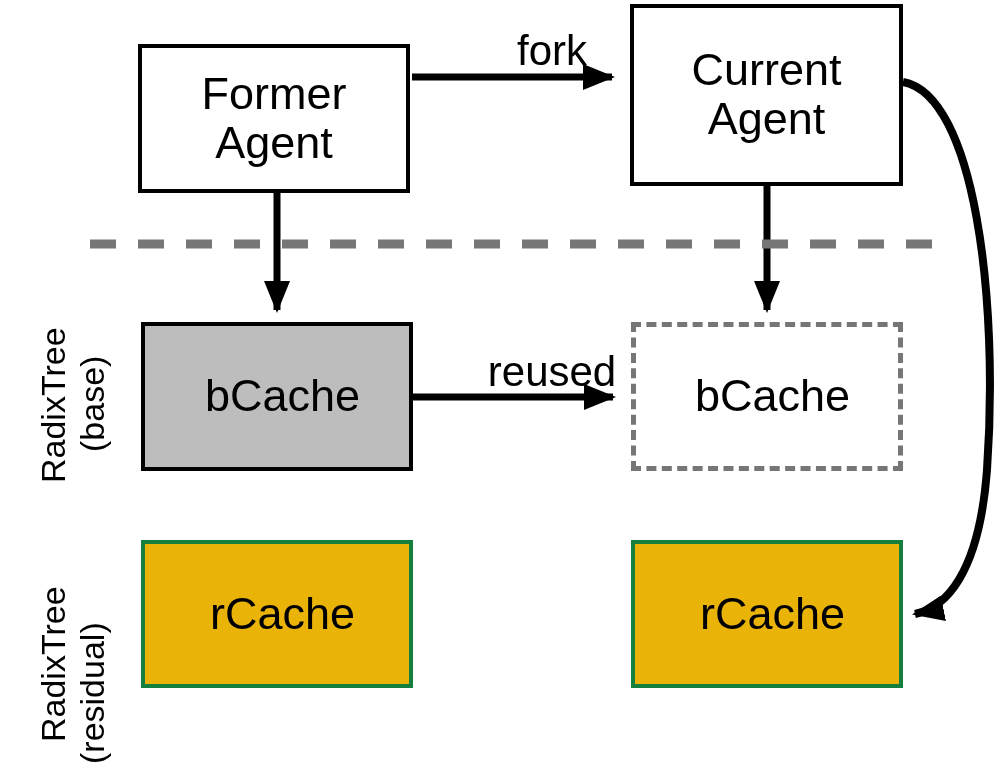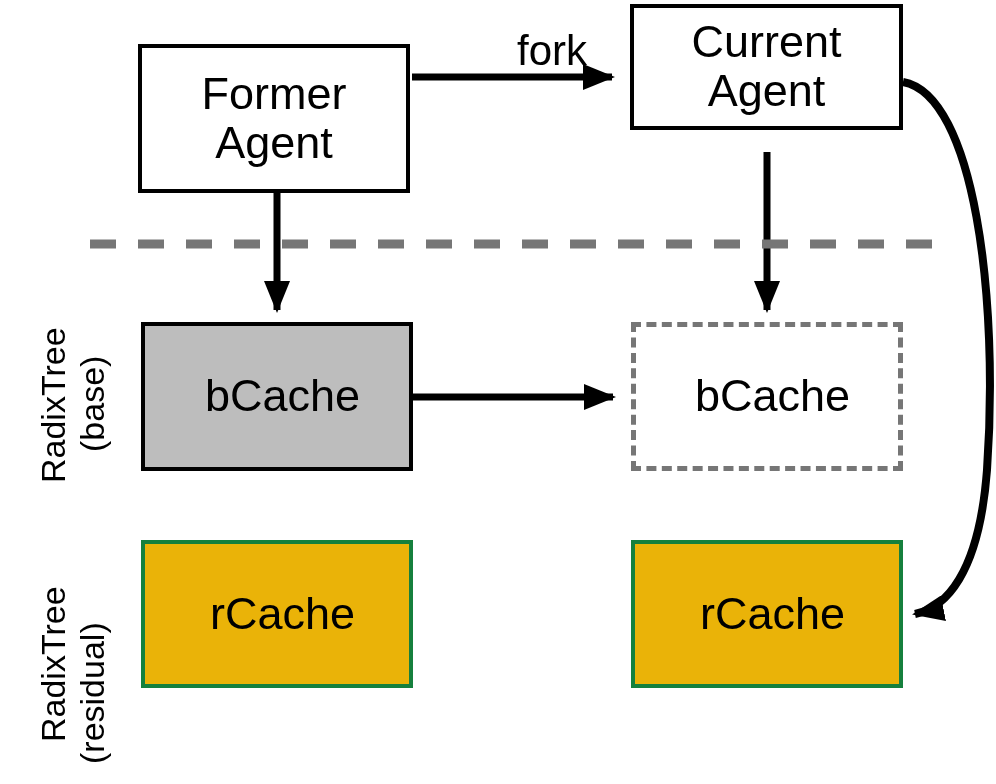--- a/index.html
+++ b/index.html
@@ -109,35 +109,36 @@
     <line x1="90" y1="244" x2="932" y2="244" stroke="#767676" stroke-width="9" stroke-dasharray="26 22"></line>
 
     <path d="M 903 82 C 975 95, 999 300, 987 470 C 979 575, 945 608, 915 614" fill="none" stroke="#000000" stroke-width="8" marker-end="url(#arrowhead-big)"></path>
   </svg>
 
   <div class="node-box node-solid agent-label" style="left:138px; top:4px; width:272px; height:149px;margin-top:40px;">
     <span>Former
 Agent</span>
   </div>
 
-  <div class="node-box node-solid agent-label" style="left:630px; top:4px; width:273px; height:126px;">
+  <div class="node-box node-solid agent-label" style="left:630px; top:4px; width:273px; height:182px;">
     <span>Current
 Agent</span>
   </div>
 
   <div class="edge-label" style="left:413px; top:27px; width:200px;">fork</div>
 
   <div class="node-box node-gray cache-label" style="left:141px; top:322px; width:272px; height:149px;">
     <span>bCache</span>
   </div>
 
   <div class="node-box node-dashed cache-label" style="left:631px; top:322px; width:272px; height:149px;">
     <span>bCache</span>
   </div>
 
+  <div class="edge-label" style="left:413px; top:348px; width:200px;">reused</div>
 
   <div class="node-box node-yellow cache-label" style="left:141px; top:540px; width:272px; height:148px;">
     <span>rCache</span>
   </div>
 
   <div class="node-box node-yellow cache-label" style="left:631px; top:540px; width:272px; height:148px;">
     <span>rCache</span>
   </div>
 
   <div class="side-label" style="left:34px; top:483px;">RadixTree</div>

